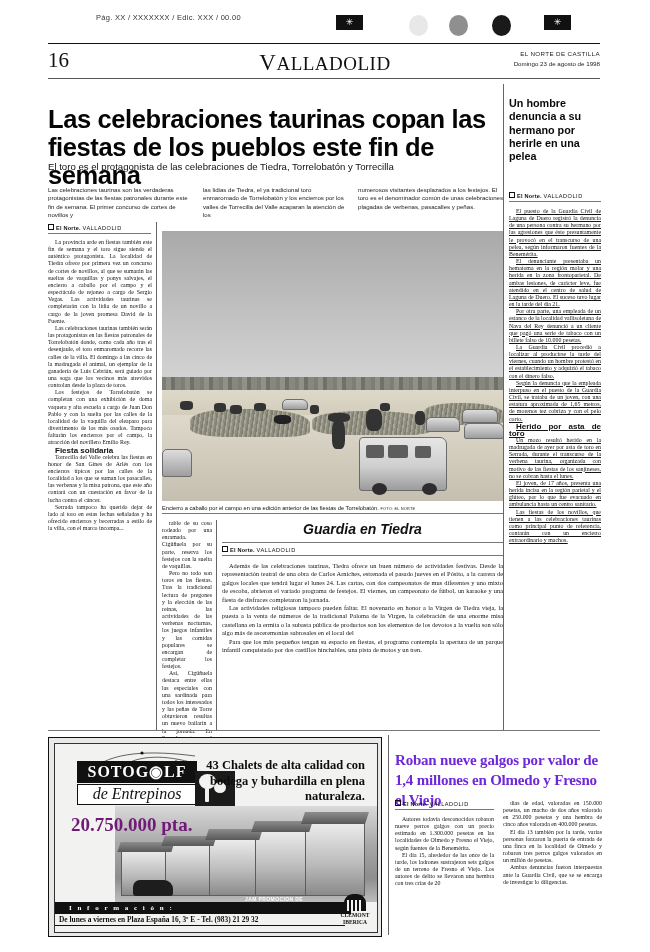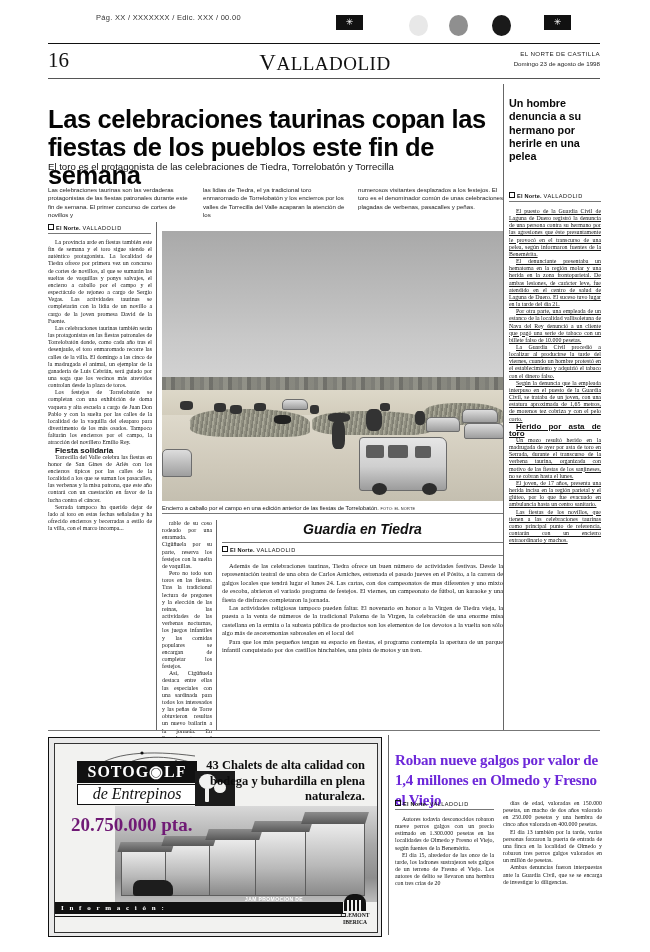--- a/index.html
+++ b/index.html
@@ -394,21 +394,21 @@
   }
   .ad-infolabel {
     position: absolute;
     left: 0; top: 158px;
     width: 282px;
     background: #111; color: #fff;
     font-family: "Liberation Serif", serif;
     font-weight: bold;
     font-size: 7px;
     letter-spacing: 2px;
-    padding: 2px 0 2px 6px;
+    padding: 2px 0 2px 14px;
   }
   .ad-credit {
     position: absolute;
     left: 190px; top: 152px;
     font-family: "Liberation Sans", sans-serif;
     font-size: 5px;
     font-weight: bold;
     color: #fff;
     letter-spacing: .4px;
   }
@@ -633,20 +633,21 @@
       <div class="roof" style="left:188px; top:6px; width:64px; height:12px;"></div>
       <div class="ad-car" style="left:18px; top:74px; width:40px; height:16px;"></div>
     </div>
 
     <div class="ad-price">20.750.000 pta.</div>
 
     <div class="ad-infolabel">I n f o r m a c i ó n :</div>
     <div class="ad-credit">JAM PROMOCION DE</div>
 
     <div class="ad-lines">
+      <div>De lunes a viernes en Plaza España 16, 3º E - Tel. (983) 21 29 32</div>
     </div>
 
     <div class="ad-right-logo">
       <div class="bld"></div>
       <div class="txt">CLEMONT</div>
       <div class="txt">IBERICA</div>
     </div>
 
   </div>
 </div>

